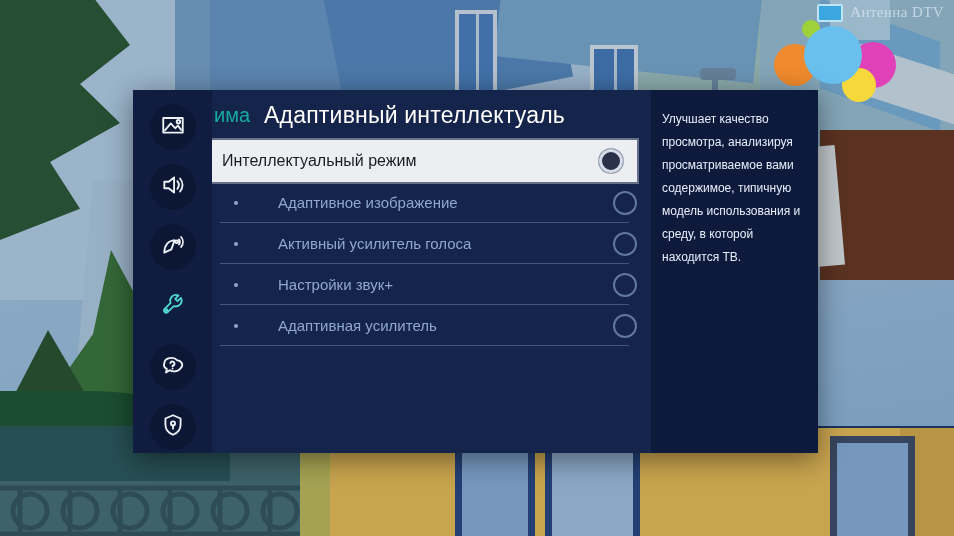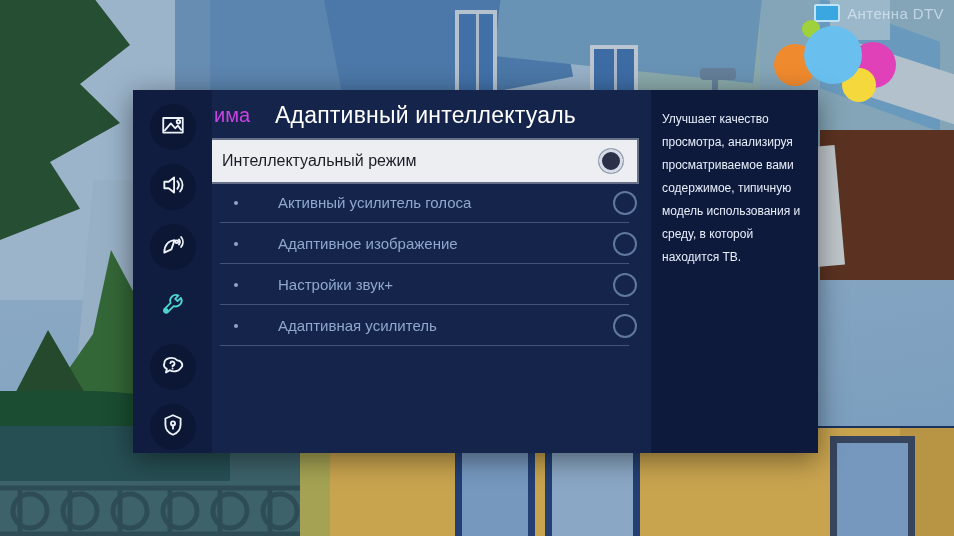--- a/index.html
+++ b/index.html
@@ -54,21 +54,21 @@
   .fg-win3    { left:830px; bottom:0; width:85px; height:100px; background:#8fb6e2; border:7px solid #43506b; border-bottom:none; }
   .fg-sill    { left:300px; bottom:88px; width:330px; height:12px; background:#dfe9f2; }
   .rail       { left:0; bottom:0; width:300px; height:110px; background:#3b5f84; opacity:.55; }
   .rail svg   { display:block; }
   .tree-fg    { left:-10px; bottom:55px; width:240px; height:90px; background:#1f5b35; border-radius:0 60% 0 0; }
 
   
   .dim { position:absolute; inset:0; background:rgba(6,14,35,.18); }
 
   
-  #channel-banner { position:absolute; right:10px; top:4px; display:flex; align-items:flex-end; gap:7px; }
+  #channel-banner { position:absolute; right:10px; top:4px; display:flex; align-items:flex-start; gap:7px;font-family:Liberation Serif, serif; }
   #dtv-icon { width:26px; height:18px; background:#3aa7e0; border-radius:2px;
               box-shadow:inset 0 0 0 2px #bfe4f7; }
   #dtv-label { font-size:15px; color:#e9f2fb; opacity:.62; letter-spacing:.4px; }
 
   #carousel-logo { position:absolute; right:56px; top:24px; width:130px; height:64px; }
   .cc { position:absolute; border-radius:50%; }
   .cc.orange { left:6px;  top:20px; width:42px; height:42px; background:#f08a2e; }
   .cc.magenta{ left:82px; top:18px; width:46px; height:46px; background:#e040b8; }
   .cc.lime   { left:34px; top:-4px; width:18px; height:18px; background:#9fd13a; }
   .cc.blue   { left:36px; top:2px;  width:58px; height:58px; background:#69c0ef; }
@@ -102,21 +102,21 @@
   .side-item.active .st { stroke:#4fd6d2; }
 
   
   #settings-main { flex:1; position:relative; overflow:hidden; }
 
   #settings-header {
     position:relative; height:50px; display:flex; align-items:center;
     padding-left:6px; white-space:nowrap; overflow:hidden;
   }
   #breadcrumb-trail {
-    font-size:20px; color:#d946ef; opacity:.92; margin-right:25px;
+    font-size:20px; color:#14b8a6; opacity:.92; margin-right:14px;
     margin-left:-4px;
   }
   #settings-title {
     font-size:23px; color:#ffffff; letter-spacing:.2px;
   }
 
   #settings-list { padding:0 14px 0 0; }
 
   .row {
     position:relative; height:41px;
@@ -314,27 +314,27 @@
 
     <div id="settings-list">
 
       <div class="row" id="row-main">
         <span class="row-label">Интеллектуальный режим</span>
         <span class="toggle on"></span>
       </div>
 
       <div class="row sub">
         <span class="bullet"></span>
-        <span class="row-label">Активный усилитель голоса</span>
+        <span class="row-label">Адаптивное изображение</span>
         <span class="toggle off"></span>
       </div>
 
       <div class="row sub">
         <span class="bullet"></span>
-        <span class="row-label">Адаптивное изображение</span>
+        <span class="row-label">Активный усилитель голоса</span>
         <span class="toggle off"></span>
       </div>
 
       <div class="row sub">
         <span class="bullet"></span>
         <span class="row-label">Настройки звук+</span>
         <span class="toggle off"></span>
       </div>
 
       <div class="row sub">

